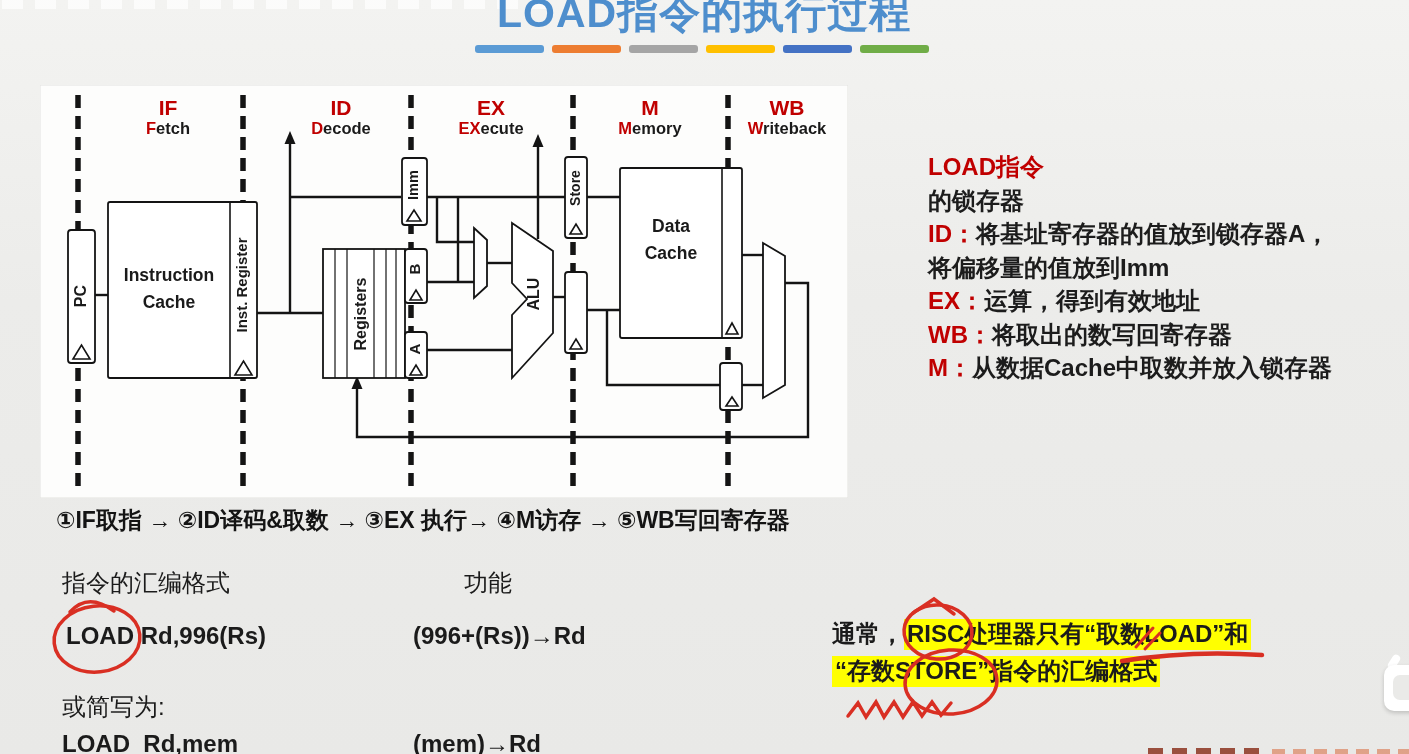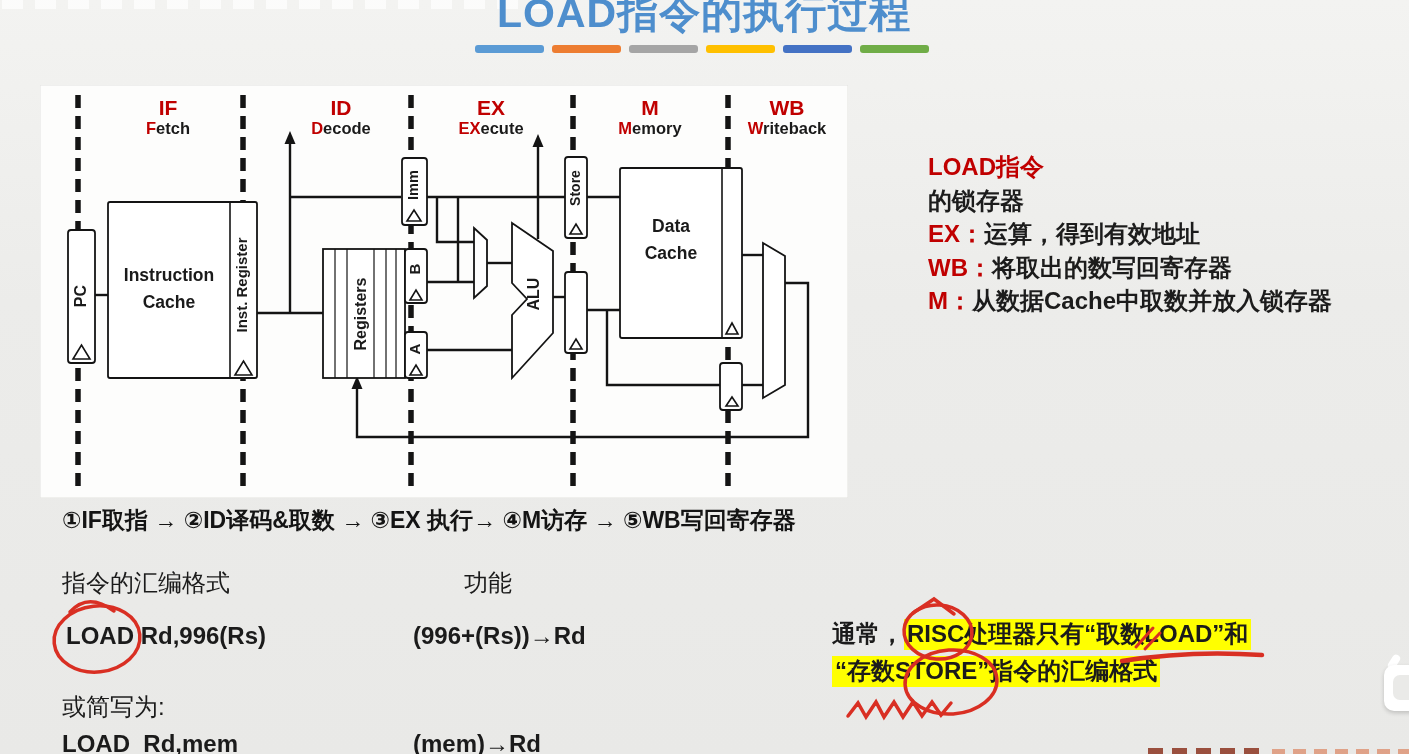--- a/index.html
+++ b/index.html
@@ -24,21 +24,21 @@
   
   .panel{position:absolute;left:40px;top:85px;width:808px;height:413px;}
 
   
   .explain{position:absolute;left:928px;top:150px;width:478px;font-size:24px;
            font-weight:600;color:#1c1c1c;line-height:33.5px;white-space:nowrap;}
   .explain .red{color:#c00000;}
   .explain .head{color:#c00000;}
 
   
-  .steps{position:absolute;left:62px;top:505px;font-size:23px;font-weight:700;
+  .steps{position:absolute;left:56px;top:505px;font-size:23px;font-weight:700;
          color:#141414;white-space:pre;}
   .txt{position:absolute;font-size:24px;color:#1b1b1b;white-space:pre;}
   .w500{font-weight:500;} .w600{font-weight:600;}
 
   .note{position:absolute;left:832px;top:615px;font-size:24px;font-weight:600;
         color:#1b1b1b;line-height:37px;white-space:nowrap;}
   .hl{background:#ffff00;padding:1px 3px 3px 3px;}
 
   .annotations{position:absolute;left:0;top:0;pointer-events:none;}
 
@@ -194,20 +194,22 @@
       <text x="610" y="30" font-size="21" font-weight="bold" fill="#c00000">M</text>
       <text x="610" y="49" font-size="16.5" font-weight="bold"><tspan fill="#c00000">M</tspan><tspan>emory</tspan></text>
       <text x="747" y="30" font-size="21" font-weight="bold" fill="#c00000">WB</text>
       <text x="747" y="49" font-size="16.5" font-weight="bold"><tspan fill="#c00000">W</tspan><tspan>riteback</tspan></text>
     </g>
   </svg>
 
   <div class="explain">
     <div class="head">LOAD指令</div>
     <div><span class="red"></span><span>的锁存器</span></div>
+    <div><span class="red">ID：</span><span>将基址寄存器的值放到锁存器A，</span></div>
+    <div><span class="red"></span><span>将偏移量的值放到Imm</span></div>
     <div><span class="red">EX：</span><span>运算，得到有效地址</span></div>
     <div><span class="red">WB：</span><span>将取出的数写回寄存器</span></div>
     <div><span class="red">M：</span><span>从数据Cache中取数并放入锁存器</span></div>
   </div>
 
   <div class="steps">①IF取指 → ②ID译码&amp;取数 → ③EX 执行→ ④M访存 → ⑤WB写回寄存器</div>
 
   <div class="txt w500" style="left:62px;top:567px;">指令的汇编格式</div>
   <div class="txt w500" style="left:464px;top:567px;">功能</div>
   <div class="txt w600" style="left:66px;top:622px;">LOAD Rd,996(Rs)</div>

